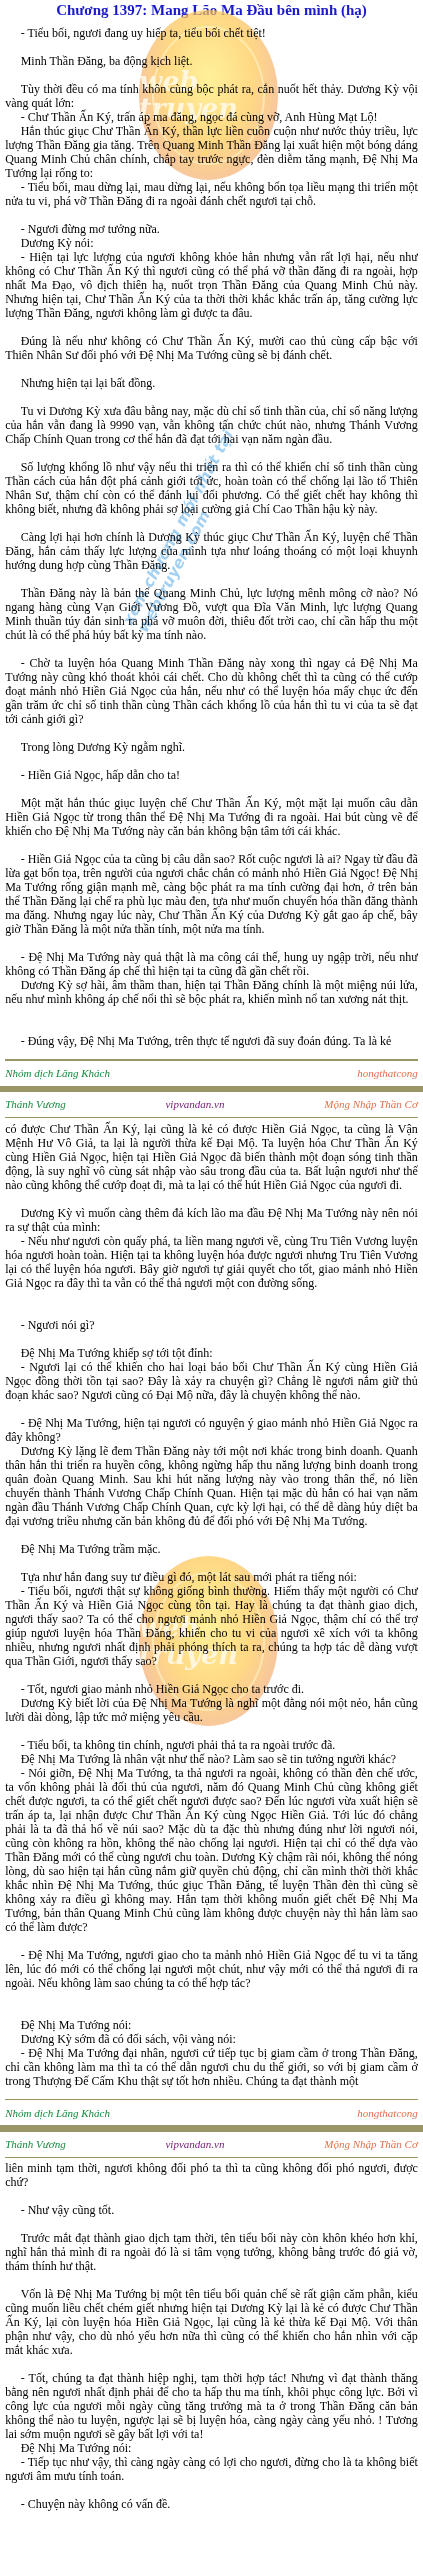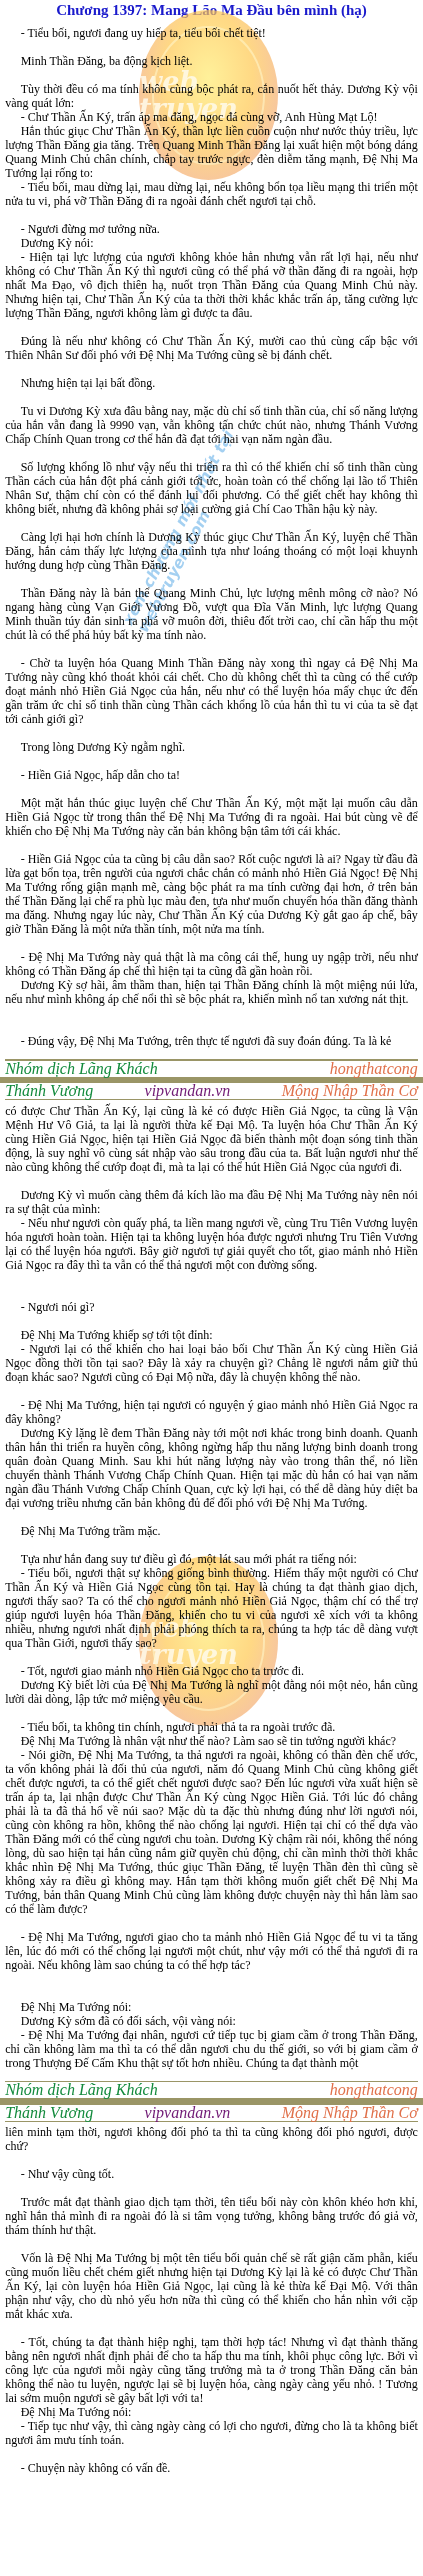--- a/index.html
+++ b/index.html
@@ -75,22 +75,22 @@
     pointer-events: none;
   }
   .divider-block { position: relative; z-index: 2; margin: 11.3px 0 3.1px 0; }
   .thin-line { height: 1.5px; background: #9a9566; }
   .thick-band { height: 6.2px; background: #9a9566; margin-left: -5.2px; margin-right: -5.2px; }
   .footer-row, .header-row {
     display: flex;
     justify-content: space-between;
     align-items: center;
     font-style: italic;
-    font-size: 16px;
-    height: 16px;
+    font-size: 11px;
+    height: 25px;
   }
   .green { color: #128a3c; }
   .orange { color: #e0704a; }
   .gray { color: #701a75; }
 </style>
 </head>
 <body>
 
 <div class="page">
 
@@ -124,21 +124,21 @@
   <p class="para gap">Nhưng hiện tại lại bất đồng.</p>
   <p class="para gap">Tu vi Dương Kỳ xưa đâu bằng nay, mặc dù chỉ số tinh thần của, chỉ số năng lượng của hắn vẫn đang là 9990 vạn, vẫn không tấn chức chút nào, nhưng Thánh Vương Chấp Chính Quan trong cơ thể hắn đã đạt tới hai vạn năm ngàn đầu.</p>
   <p class="para gap">Số lượng khổng lồ như vậy nếu thi triển ra thì có thể khiến chỉ số tinh thần cùng Thần cách của hắn đột phá cảnh giới tới ức, hoàn toàn có thể chống lại lão tổ Thiên Nhân Sư, thậm chí còn có thể đánh lui đối phương. Có thể giết chết hay không thì không biết, nhưng đã không phải sợ loại cường giả Chí Cao Thần hậu kỳ này.</p>
   <p class="para gap">Càng lợi hại hơn chính là Dương Kỳ thúc giục Chư Thần Ấn Ký, luyện chế Thần Đăng, hắn cảm thấy lực lượng của mình tựa như loáng thoáng có một loại khuynh hướng dung hợp cùng Thần Đăng.</p>
   <p class="para gap">Thần Đăng này là bản thể Quang Minh Chủ, lực lượng mênh mông cỡ nào? Nó ngang hàng cùng Vạn Giới Vương Đồ, vượt qua Đĩa Văn Minh, lực lượng Quang Minh thuần túy đản sinh ra phá vỡ muôn đời, thiêu đốt trời cao, chỉ cần hấp thu một chút là có thể phá hủy bất kỳ ma tính nào.</p>
   <p class="para gap">- Chờ ta luyện hóa Quang Minh Thần Đăng này xong thì ngay cả Đệ Nhị Ma Tướng này cũng khó thoát khỏi cái chết. Cho dù không chết thì ta cũng có thể cướp đoạt mảnh nhỏ Hiền Giả Ngọc của hắn, nếu như có thể luyện hóa mấy chục ức đến gần trăm ức chỉ số tinh thần cùng Thần cách khổng lồ của hắn thì tu vi của ta sẽ đạt tới cảnh giới gì?</p>
   <p class="para gap">Trong lòng Dương Kỳ ngẫm nghĩ.</p>
   <p class="para gap">- Hiền Giả Ngọc, hấp dẫn cho ta!</p>
   <p class="para gap">Một mặt hắn thúc giục luyện chế Chư Thần Ấn Ký, một mặt lại muốn câu dẫn Hiền Giả Ngọc từ trong thân thể Đệ Nhị Ma Tướng đi ra ngoài. Hai bút cùng vẽ để khiến cho Đệ Nhị Ma Tướng này căn bản không bận tâm tới cái khác.</p>
   <p class="para gap">- Hiền Giả Ngọc của ta cũng bị câu dẫn sao? Rốt cuộc ngươi là ai? Ngay từ đầu đã lừa gạt bổn tọa, trên người của ngươi chắc chắn có mảnh nhỏ Hiền Giả Ngọc! Đệ Nhị Ma Tướng rống giận mạnh mẽ, càng bộc phát ra ma tính cường đại hơn, ở trên bản thể Thần Đăng lại chế ra phù lục màu đen, tựa như muốn chuyển hóa thần đăng thành ma đăng. Nhưng ngay lúc này, Chư Thần Ấn Ký của Dương Kỳ gắt gao áp chế, bây giờ Thần Đăng là một nửa thần tính, một nửa ma tính.</p>
-  <p class="para gap">- Đệ Nhị Ma Tướng này quả thật là ma công cái thế, hung uy ngập trời, nếu như không có Thần Đăng áp chế thì hiện tại ta cũng đã gần hoàn rồi.</p>
+  <p class="para gap">- Đệ Nhị Ma Tướng này quả thật là ma công cái thế, hung uy ngập trời, nếu như không có Thần Đăng áp chế thì hiện tại ta cũng đã gần chết rồi.</p>
   <p class="para">Dương Kỳ sợ hãi, âm thầm than, hiện tại Thần Đăng chính là một miệng núi lửa, nếu như mình không áp chế nổi thì sẽ bộc phát ra, khiến mình nổ tan xương nát thịt.</p>
   <p class="para gap2">- Đúng vậy, Đệ Nhị Ma Tướng, trên thực tế ngươi đã suy đoán đúng. Ta là kẻ</p>
 
   <div class="divider-block">
     <div class="thin-line"></div>
     <div class="footer-row">
       <span class="green">Nhóm dịch Lãng Khách</span>
       <span class="orange">hongthatcong</span>
     </div>
     <div class="thick-band"></div>

